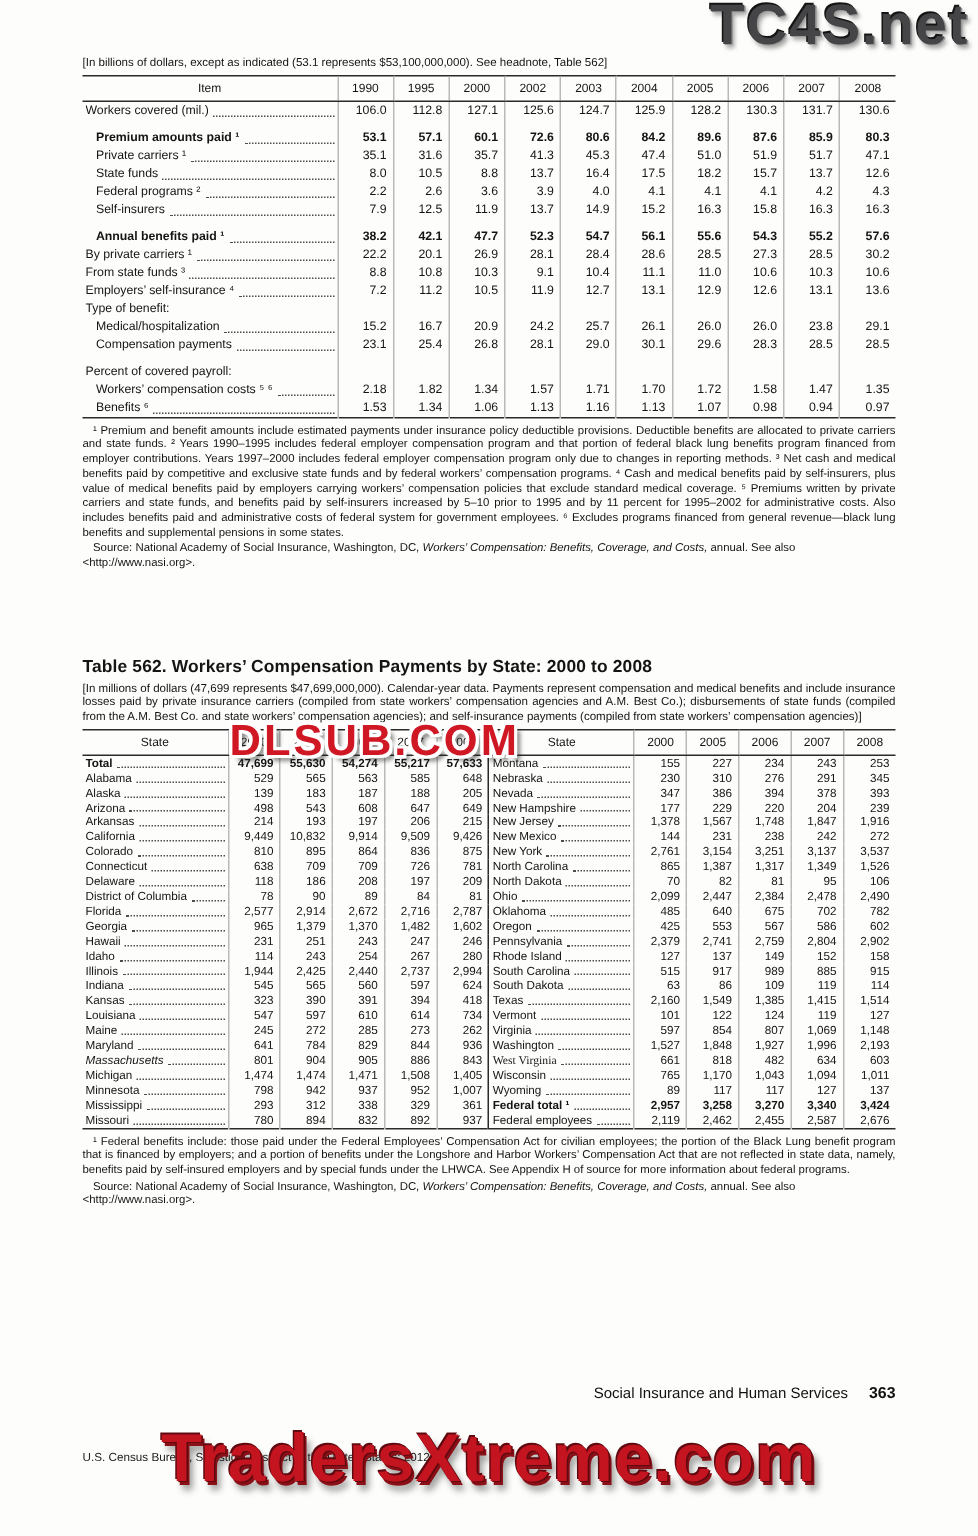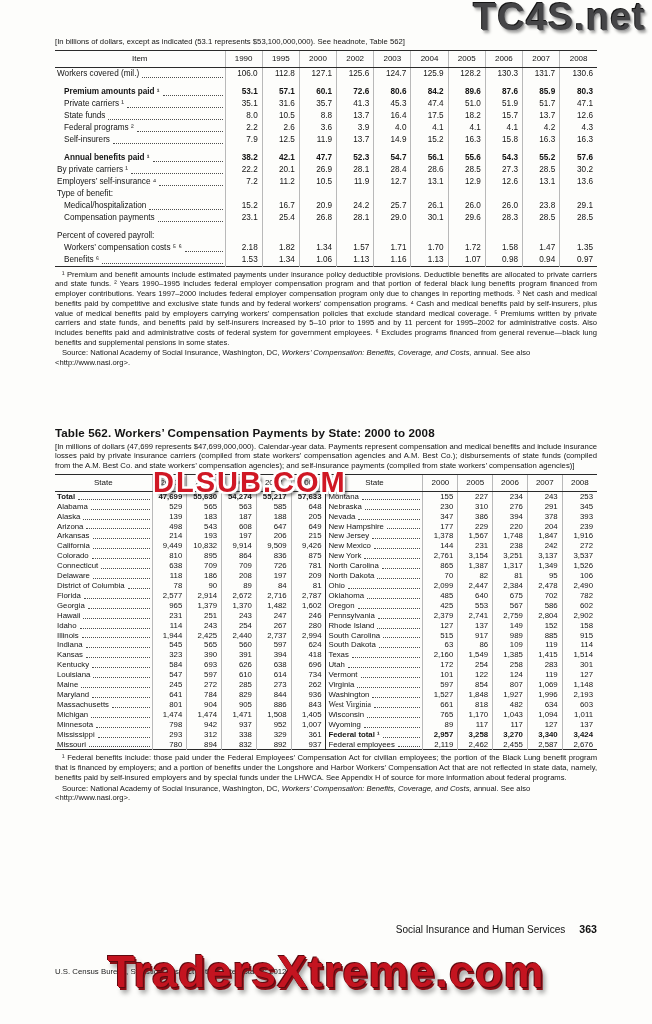--- a/index.html
+++ b/index.html
@@ -247,20 +247,38 @@
             <td class="num">22.2</td>
             <td class="num">20.1</td>
             <td class="num">26.9</td>
             <td class="num">28.1</td>
             <td class="num">28.4</td>
             <td class="num">28.6</td>
             <td class="num">28.5</td>
             <td class="num">27.3</td>
             <td class="num">28.5</td>
             <td class="num">30.2</td>
+          </tr>
+          <tr>
+            <td class="lab-cell" style="padding-left: 2px;">
+              <div class="lab">
+                <span class="lbl">From state funds ³</span>
+                <span class="dots"></span>
+              </div>
+            </td>
+            <td class="num">8.8</td>
+            <td class="num">10.8</td>
+            <td class="num">10.3</td>
+            <td class="num">9.1</td>
+            <td class="num">10.4</td>
+            <td class="num">11.1</td>
+            <td class="num">11.0</td>
+            <td class="num">10.6</td>
+            <td class="num">10.3</td>
+            <td class="num">10.6</td>
           </tr>
           <tr>
             <td class="lab-cell" style="padding-left: 2px;">
               <div class="lab">
                 <span class="lbl">Employers’ self-insurance ⁴</span>
                 <span class="dots"></span>
               </div>
             </td>
             <td class="num">7.2</td>
             <td class="num">11.2</td>
@@ -839,44 +857,20 @@
             </td>
             <td class="num">2,160</td>
             <td class="num">1,549</td>
             <td class="num">1,385</td>
             <td class="num">1,415</td>
             <td class="num">1,514</td>
           </tr>
           <tr>
             <td class="lab-cell" style="padding-left: 2px;">
               <div class="lab">
-                <span class="lbl">Kentucky</span>
-                <span class="dots"></span>
-              </div>
-            </td>
-            <td class="num">584</td>
-            <td class="num">693</td>
-            <td class="num">626</td>
-            <td class="num">638</td>
-            <td class="num">696</td>
-            <td class="lab-cell divL" style="padding-left: 2px;">
-              <div class="lab">
-                <span class="lbl">Utah</span>
-                <span class="dots"></span>
-              </div>
-            </td>
-            <td class="num">172</td>
-            <td class="num">254</td>
-            <td class="num">258</td>
-            <td class="num">283</td>
-            <td class="num">301</td>
-          </tr>
-          <tr>
-            <td class="lab-cell" style="padding-left: 2px;">
-              <div class="lab">
                 <span class="lbl">Louisiana</span>
                 <span class="dots"></span>
               </div>
             </td>
             <td class="num">547</td>
             <td class="num">597</td>
             <td class="num">610</td>
             <td class="num">614</td>
             <td class="num">734</td>
             <td class="lab-cell divL" style="padding-left: 2px;">
@@ -933,21 +927,21 @@
                 <span class="dots"></span>
               </div>
             </td>
             <td class="num">1,527</td>
             <td class="num">1,848</td>
             <td class="num">1,927</td>
             <td class="num">1,996</td>
             <td class="num">2,193</td>
           </tr>
           <tr>
-            <td class="lab-cell" style="padding-left: 2px;">
+            <td class="lab-cell" style="padding-left: 2px; font-style: italic;">
               <div class="lab">
                 <span class="lbl">Massachusetts</span>
                 <span class="dots"></span>
               </div>
             </td>
             <td class="num">801</td>
             <td class="num">904</td>
             <td class="num">905</td>
             <td class="num">886</td>
             <td class="num">843</td>

